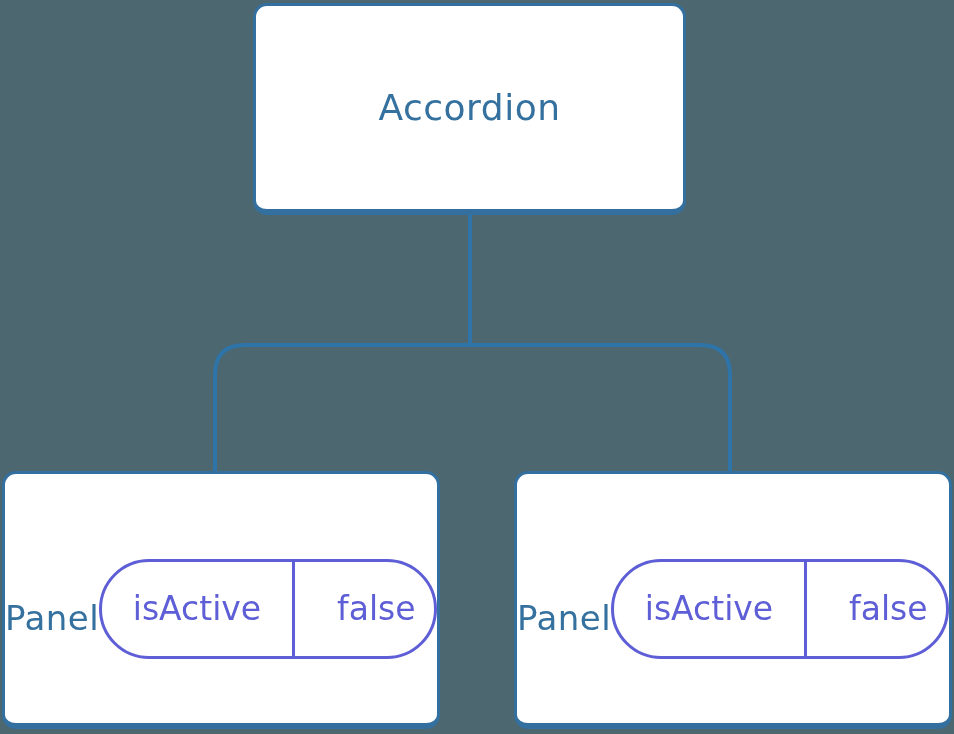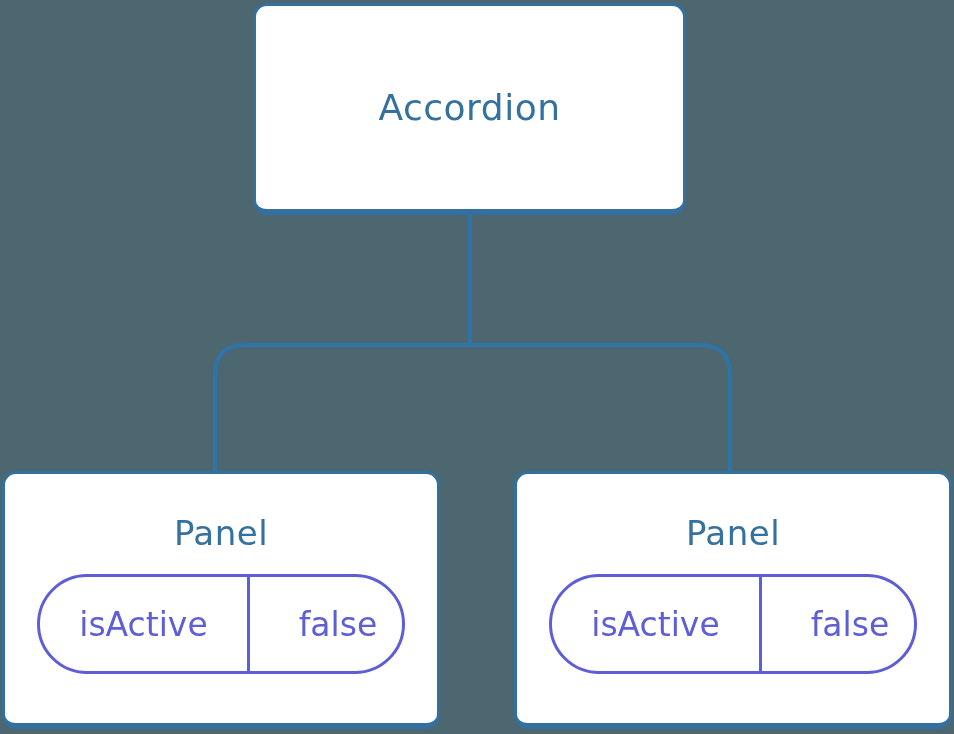--- a/index.html
+++ b/index.html
@@ -35,21 +35,21 @@
   .root-node{
     left:253px;top:3px;width:433px;height:212px;
     display:flex;align-items:center;justify-content:center;
   }
   .root-label{
     font-size:36px;font-weight:500;letter-spacing:.5px;
     color:var(--title-text);
   }
   .panel-node{
     top:471px;width:438px;height:258px;
-    display:flex;flex-direction:column;align-items:center;
+    display:flex;align-items:center;
   }
   .panel-left{left:2px;}
   .panel-right{left:514px;}
   .panel-title{
     margin-top:38px;line-height:42px;
     font-size:34px;font-weight:500;letter-spacing:.5px;
     color:var(--title-text);
   }
   .pill{
     margin-top:20px;

